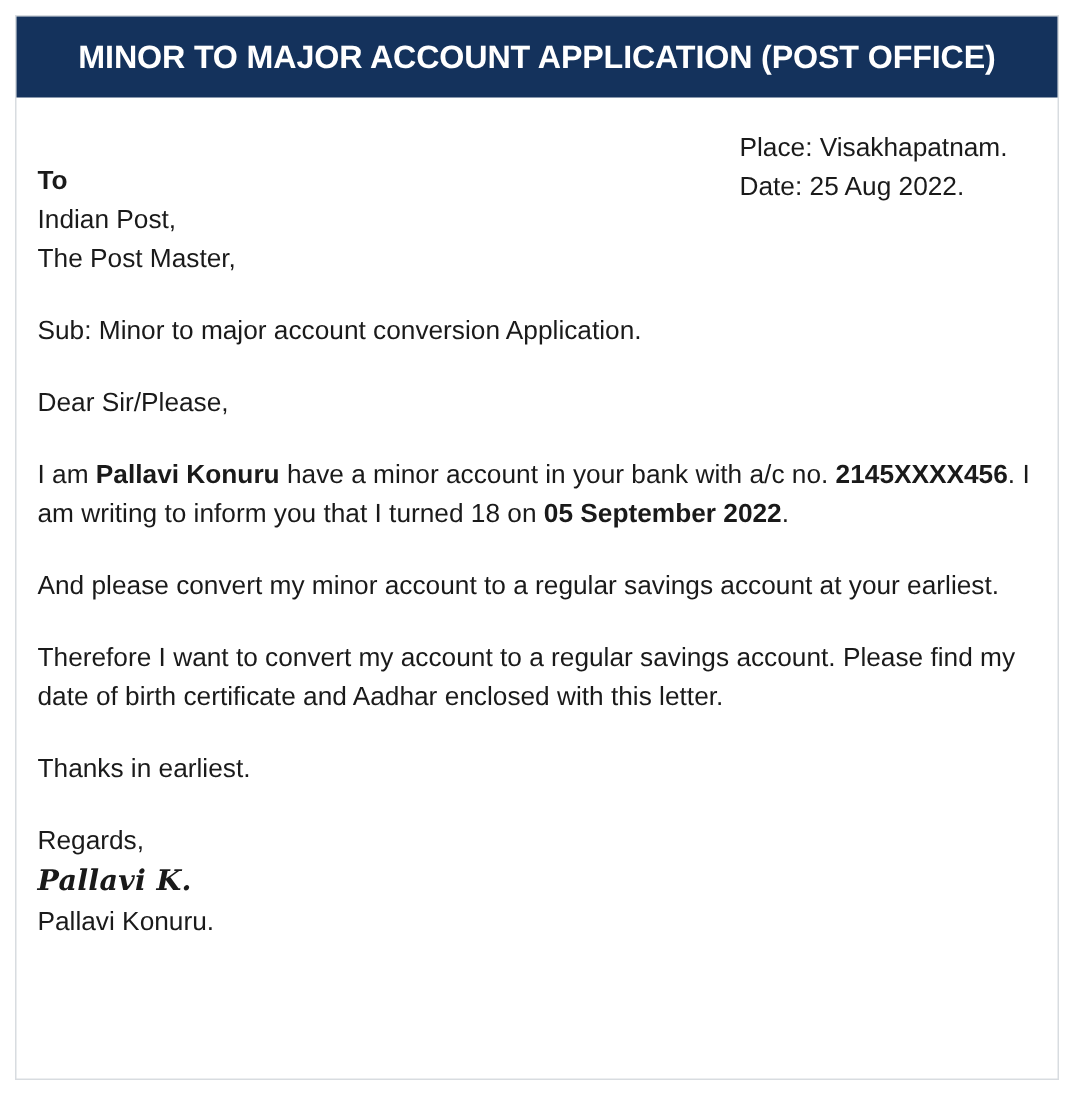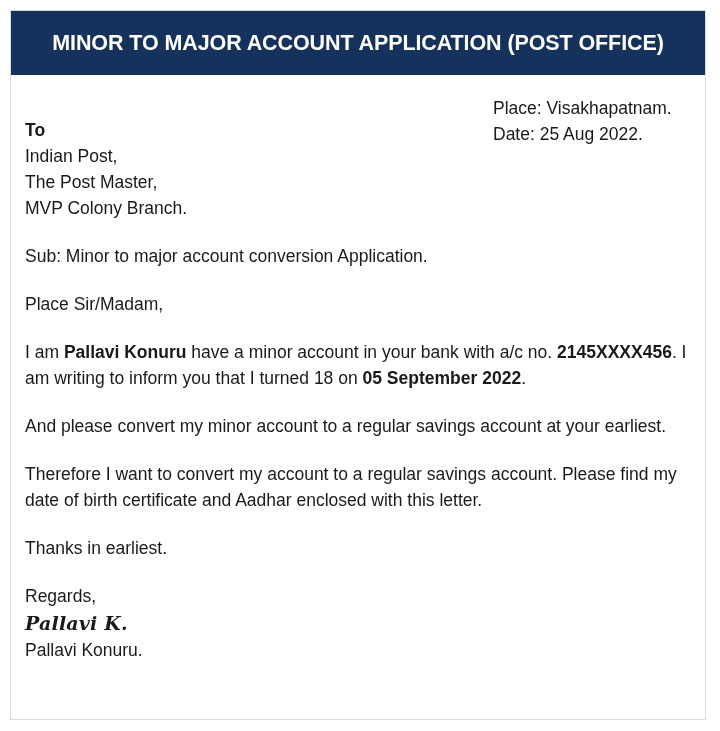--- a/index.html
+++ b/index.html
@@ -22,21 +22,21 @@
     top: 10px;
     width: 696px;
     height: 710px;
     box-sizing: border-box;
     background: #ffffff;
     border: 1px solid #d8dce0;
   }
 
   .doc-header {
     background: #14325c;
-    height: 64px;
+    height: 54px;
     display: flex;
     align-items: center;
     justify-content: center;
     padding: 0 12px;
     box-sizing: border-box;
   }
   .doc-header-title {
     color: #ffffff;
     font-family: "Liberation Sans", sans-serif;
     font-weight: bold;
@@ -97,31 +97,30 @@
     <div class="doc-header-title">MINOR TO MAJOR ACCOUNT APPLICATION (POST OFFICE)</div>
   </div>
 
   <div class="doc-body">
 
     <div class="addr-row">
       <div class="addr-left">
         <span class="line bold">To</span>
         <span class="line">Indian Post,</span>
         <span class="line">The Post Master,</span>
-        <span class="line">MVP Colony Branch.</span>
       </div>
       <div class="addr-right">
         <span class="line">Place: Visakhapatnam.</span>
         <span class="line">Date: 25 Aug 2022.</span>
       </div>
     </div>
 
     <div class="para">Sub: Minor to major account conversion Application.</div>
 
-    <div class="para">Place Sir/Madam,</div>
+    <div class="para">Dear Sir/Please,</div>
 
     <div class="para"><span>I am </span><span class="bold">Pallavi Konuru</span><span> have a minor account in your bank with a/c no. </span><span class="bold">2145XXXX456</span><span>. I am writing to inform you that I turned 18 on </span><span class="bold">05 September 2022</span><span>.</span></div>
 
     <div class="para">And please convert my minor account to a regular savings account at your earliest.</div>
 
     <div class="para">Therefore I want to convert my account to a regular savings account. Please find my date of birth certificate and Aadhar enclosed with this letter.</div>
 
     <div class="para">Thanks in earliest.</div>
 
     <div class="sig-block">

